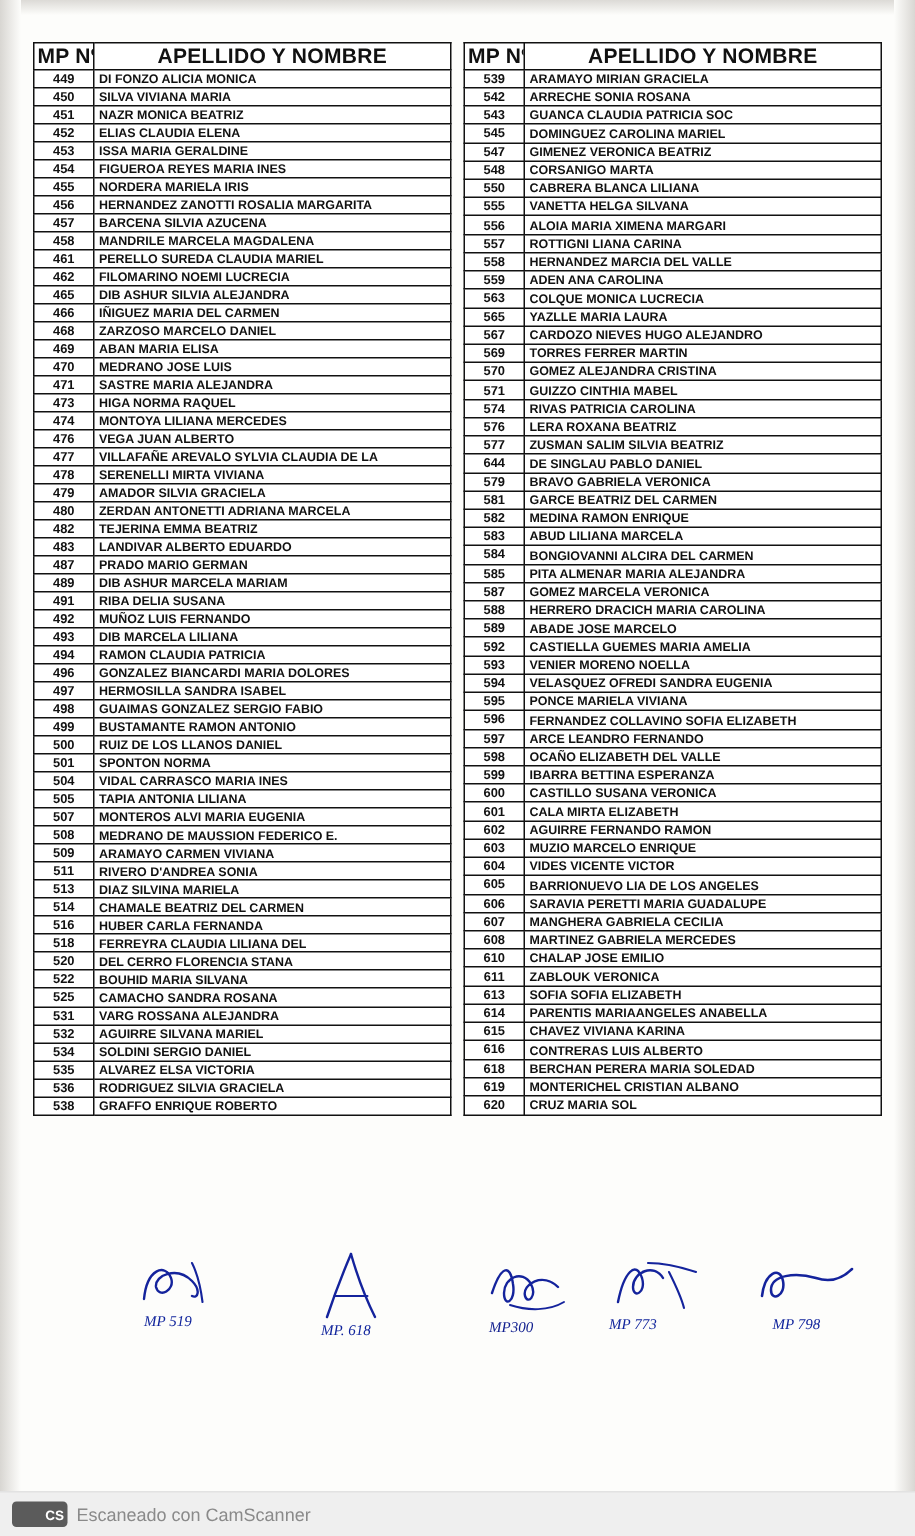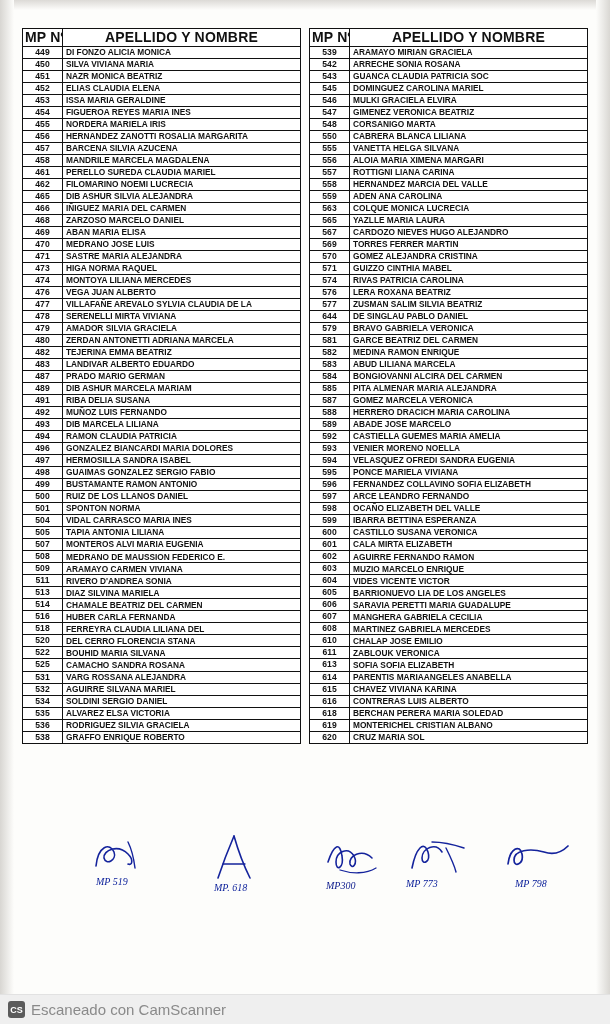--- a/index.html
+++ b/index.html
@@ -125,24 +125,25 @@
     background: #5b5b5b;
     color: #fff;
     font-size: 9px;
     font-weight: bold;
     display: flex;
     align-items: center;
     justify-content: center;
     border-radius: 3px;
     margin-right: 6px;
     font-family: "Liberation Sans", sans-serif;
+    padding-left: 20px;
   }
   .cs-text {
     color: #8a8a8a;
-    font-size: 15px;
+    font-size: 12px;
     font-family: "Liberation Sans", sans-serif;
   }
 </style>
 </head>
 <body>
 
 <div class="page">
   <div class="page-edge-top"></div>
   <div class="page-edge-left"></div>
   <div class="page-edge-right"></div>
@@ -409,24 +410,20 @@
           </tr>
           <tr>
             <td class="num">543</td>
             <td class="name">GUANCA CLAUDIA PATRICIA SOC</td>
           </tr>
           <tr>
             <td class="num">545</td>
             <td class="name">DOMINGUEZ CAROLINA MARIEL</td>
           </tr>
           <tr>
-            <td class="num">546</td>
-            <td class="name">MULKI GRACIELA ELVIRA</td>
-          </tr>
-          <tr>
             <td class="num">547</td>
             <td class="name">GIMENEZ VERONICA BEATRIZ</td>
           </tr>
           <tr>
             <td class="num">548</td>
             <td class="name">CORSANIGO MARTA</td>
           </tr>
           <tr>
             <td class="num">550</td>
             <td class="name">CABRERA BLANCA LILIANA</td>

